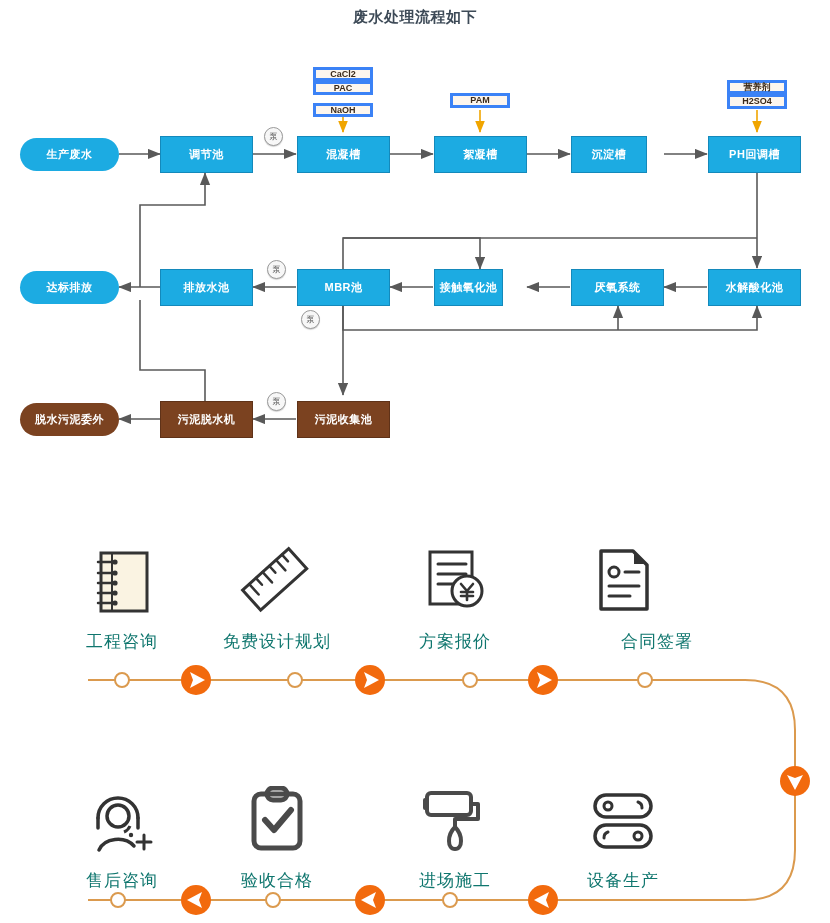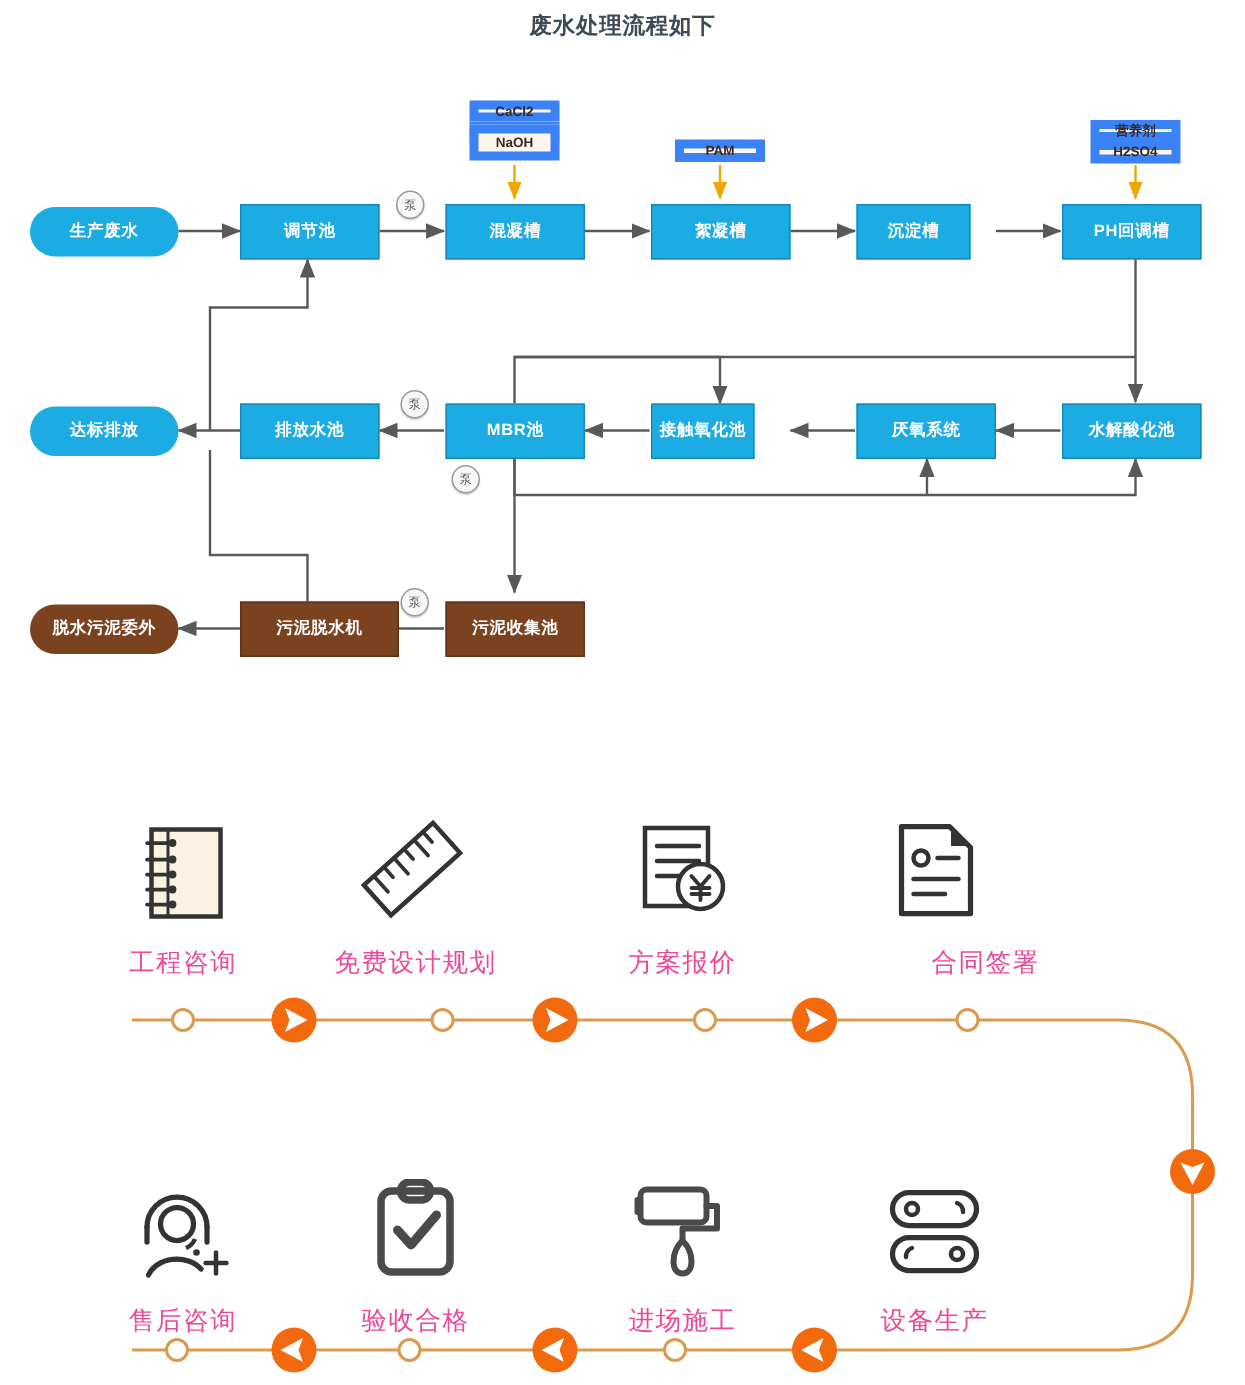--- a/index.html
+++ b/index.html
@@ -26,21 +26,21 @@
     color:#ffffff;font-size:11px;font-weight:bold;letter-spacing:.5px;
     text-align:center;line-height:1.1;
   }
   .n-box{background:#1CABE2;border:1px solid #1489bb;}
   .n-pill{background:#1CABE2;border-radius:999px;}
   .n-box-brown{background:#7B4220;border:1px solid #5f3218;}
   .n-pill-brown{background:#7B4220;border-radius:999px;}
 
   .chem{
     position:absolute;box-sizing:border-box;background:#fdf6ee;
-    border:6px solid #3b82f6;color:#3b2a1a;
+    border:3px solid #3b82f6;color:#3b2a1a;
     font-size:9px;font-weight:bold;text-align:center;
     display:flex;align-items:center;justify-content:center;
     line-height:1;
   }
 
   .pump{
     position:absolute;width:17px;height:17px;border-radius:50%;
     border:1px solid #9a9a9a;background:#f7f7f7;color:#555;
     font-size:8px;display:flex;align-items:center;justify-content:center;
     box-shadow:0 1px 1px rgba(0,0,0,.18);
@@ -51,21 +51,21 @@
   #service-path{position:absolute;left:0;top:0;width:830px;height:423px;}
 
   .step{
     position:absolute;width:140px;text-align:center;
   }
   .step .ico{
     height:92px;display:flex;align-items:center;justify-content:center;
   }
   .step .ico svg{display:block;}
   .step .lbl{
-    margin-top:2px;font-size:17px;color:#ec4899;letter-spacing:1px;
+    margin-top:2px;font-size:17px;color:#0f766e;letter-spacing:1px;
     font-family:"Liberation Sans","DejaVu Sans",sans-serif;
   }
 </style>
 </head>
 <body>
 
 <div id="root">
 
   <div class="title">废水处理流程如下</div>
 
@@ -117,21 +117,21 @@
         <g stroke="#F0A500" stroke-width="1.6">
           <line x1="343" y1="110" x2="343" y2="132" marker-end="url(#ahO)"></line>
           <line x1="480" y1="110" x2="480" y2="132" marker-end="url(#ahO)"></line>
           <line x1="757" y1="110" x2="757" y2="132" marker-end="url(#ahO)"></line>
         </g>
       </g>
     </svg>
 
     <div class="chem" style="left:313px;top:67px;width:60px;height:14px;">CaCl2</div>
     <div class="chem" style="left:313px;top:81px;width:60px;height:14px;">PAC</div>
-    <div class="chem" style="left:313px;top:83px;width:60px;height:24px;">NaOH</div>
+    <div class="chem" style="left:313px;top:103px;width:60px;height:14px;">NaOH</div>
 
     <div class="chem" style="left:450px;top:93px;width:60px;height:15px;">PAM</div>
 
     <div class="chem" style="left:727px;top:80px;width:60px;height:14px;">营养剂</div>
     <div class="chem" style="left:727px;top:94px;width:60px;height:15px;">H2SO4</div>
 
     <div class="node n-pill" style="left:20px;top:138px;width:99px;height:33px;">生产废水</div>
     <div class="node n-box" style="left:160px;top:136px;width:93px;height:37px;">调节池</div>
     <div class="node n-box" style="left:297px;top:136px;width:93px;height:37px;">混凝槽</div>
     <div class="node n-box" style="left:434px;top:136px;width:93px;height:37px;">絮凝槽</div>
@@ -139,21 +139,21 @@
     <div class="node n-box" style="left:708px;top:136px;width:93px;height:37px;">PH回调槽</div>
 
     <div class="node n-pill" style="left:20px;top:271px;width:99px;height:33px;">达标排放</div>
     <div class="node n-box" style="left:160px;top:269px;width:93px;height:37px;">排放水池</div>
     <div class="node n-box" style="left:297px;top:269px;width:93px;height:37px;">MBR池</div>
     <div class="node n-box" style="left:434px;top:269px;width:69px;height:37px;">接触氧化池</div>
     <div class="node n-box" style="left:571px;top:269px;width:93px;height:37px;">厌氧系统</div>
     <div class="node n-box" style="left:708px;top:269px;width:93px;height:37px;">水解酸化池</div>
 
     <div class="node n-pill-brown" style="left:20px;top:403px;width:99px;height:33px;">脱水污泥委外</div>
-    <div class="node n-box-brown" style="left:160px;top:401px;width:106px;height:37px;">污泥脱水机</div>
+    <div class="node n-box-brown" style="left:160px;top:401px;width:93px;height:37px;">污泥脱水机</div>
     <div class="node n-box-brown" style="left:297px;top:401px;width:93px;height:37px;">污泥收集池</div>
 
     <div class="pump" style="left:264px;top:127px;">泵</div>
     <div class="pump" style="left:267px;top:260px;">泵</div>
     <div class="pump" style="left:301px;top:310px;">泵</div>
     <div class="pump" style="left:267px;top:392px;">泵</div>
 
   </div>
 
   <div id="service">

